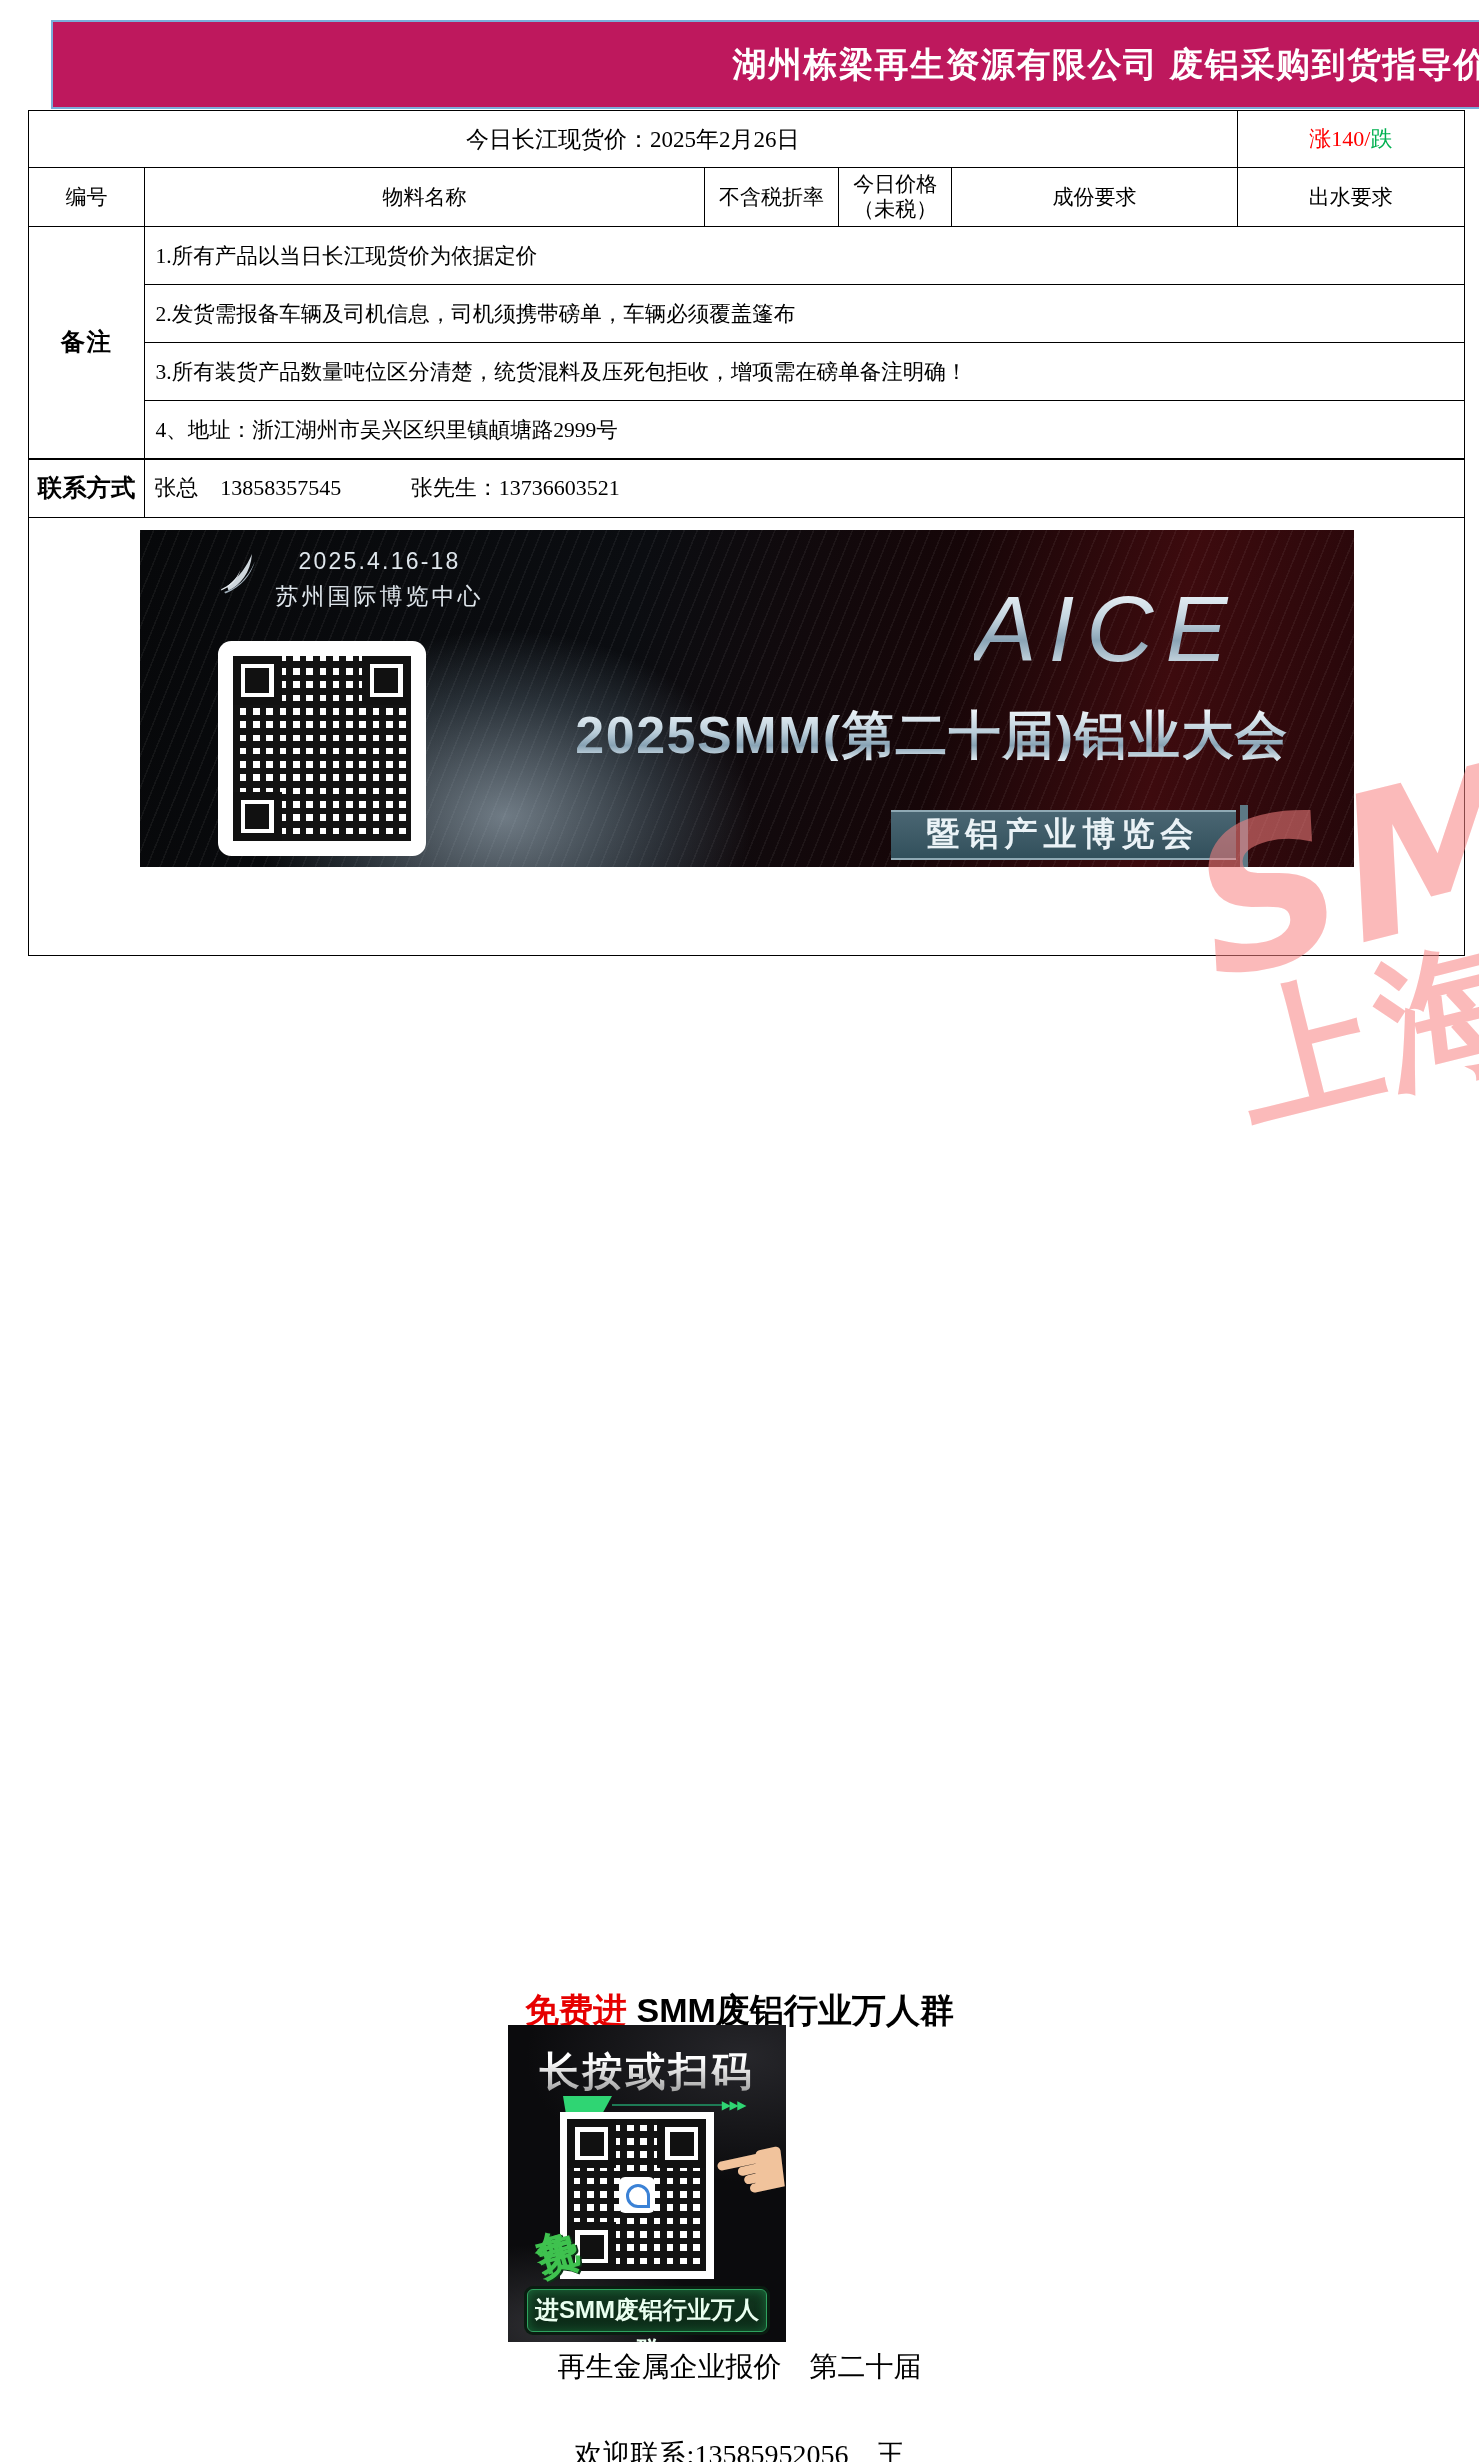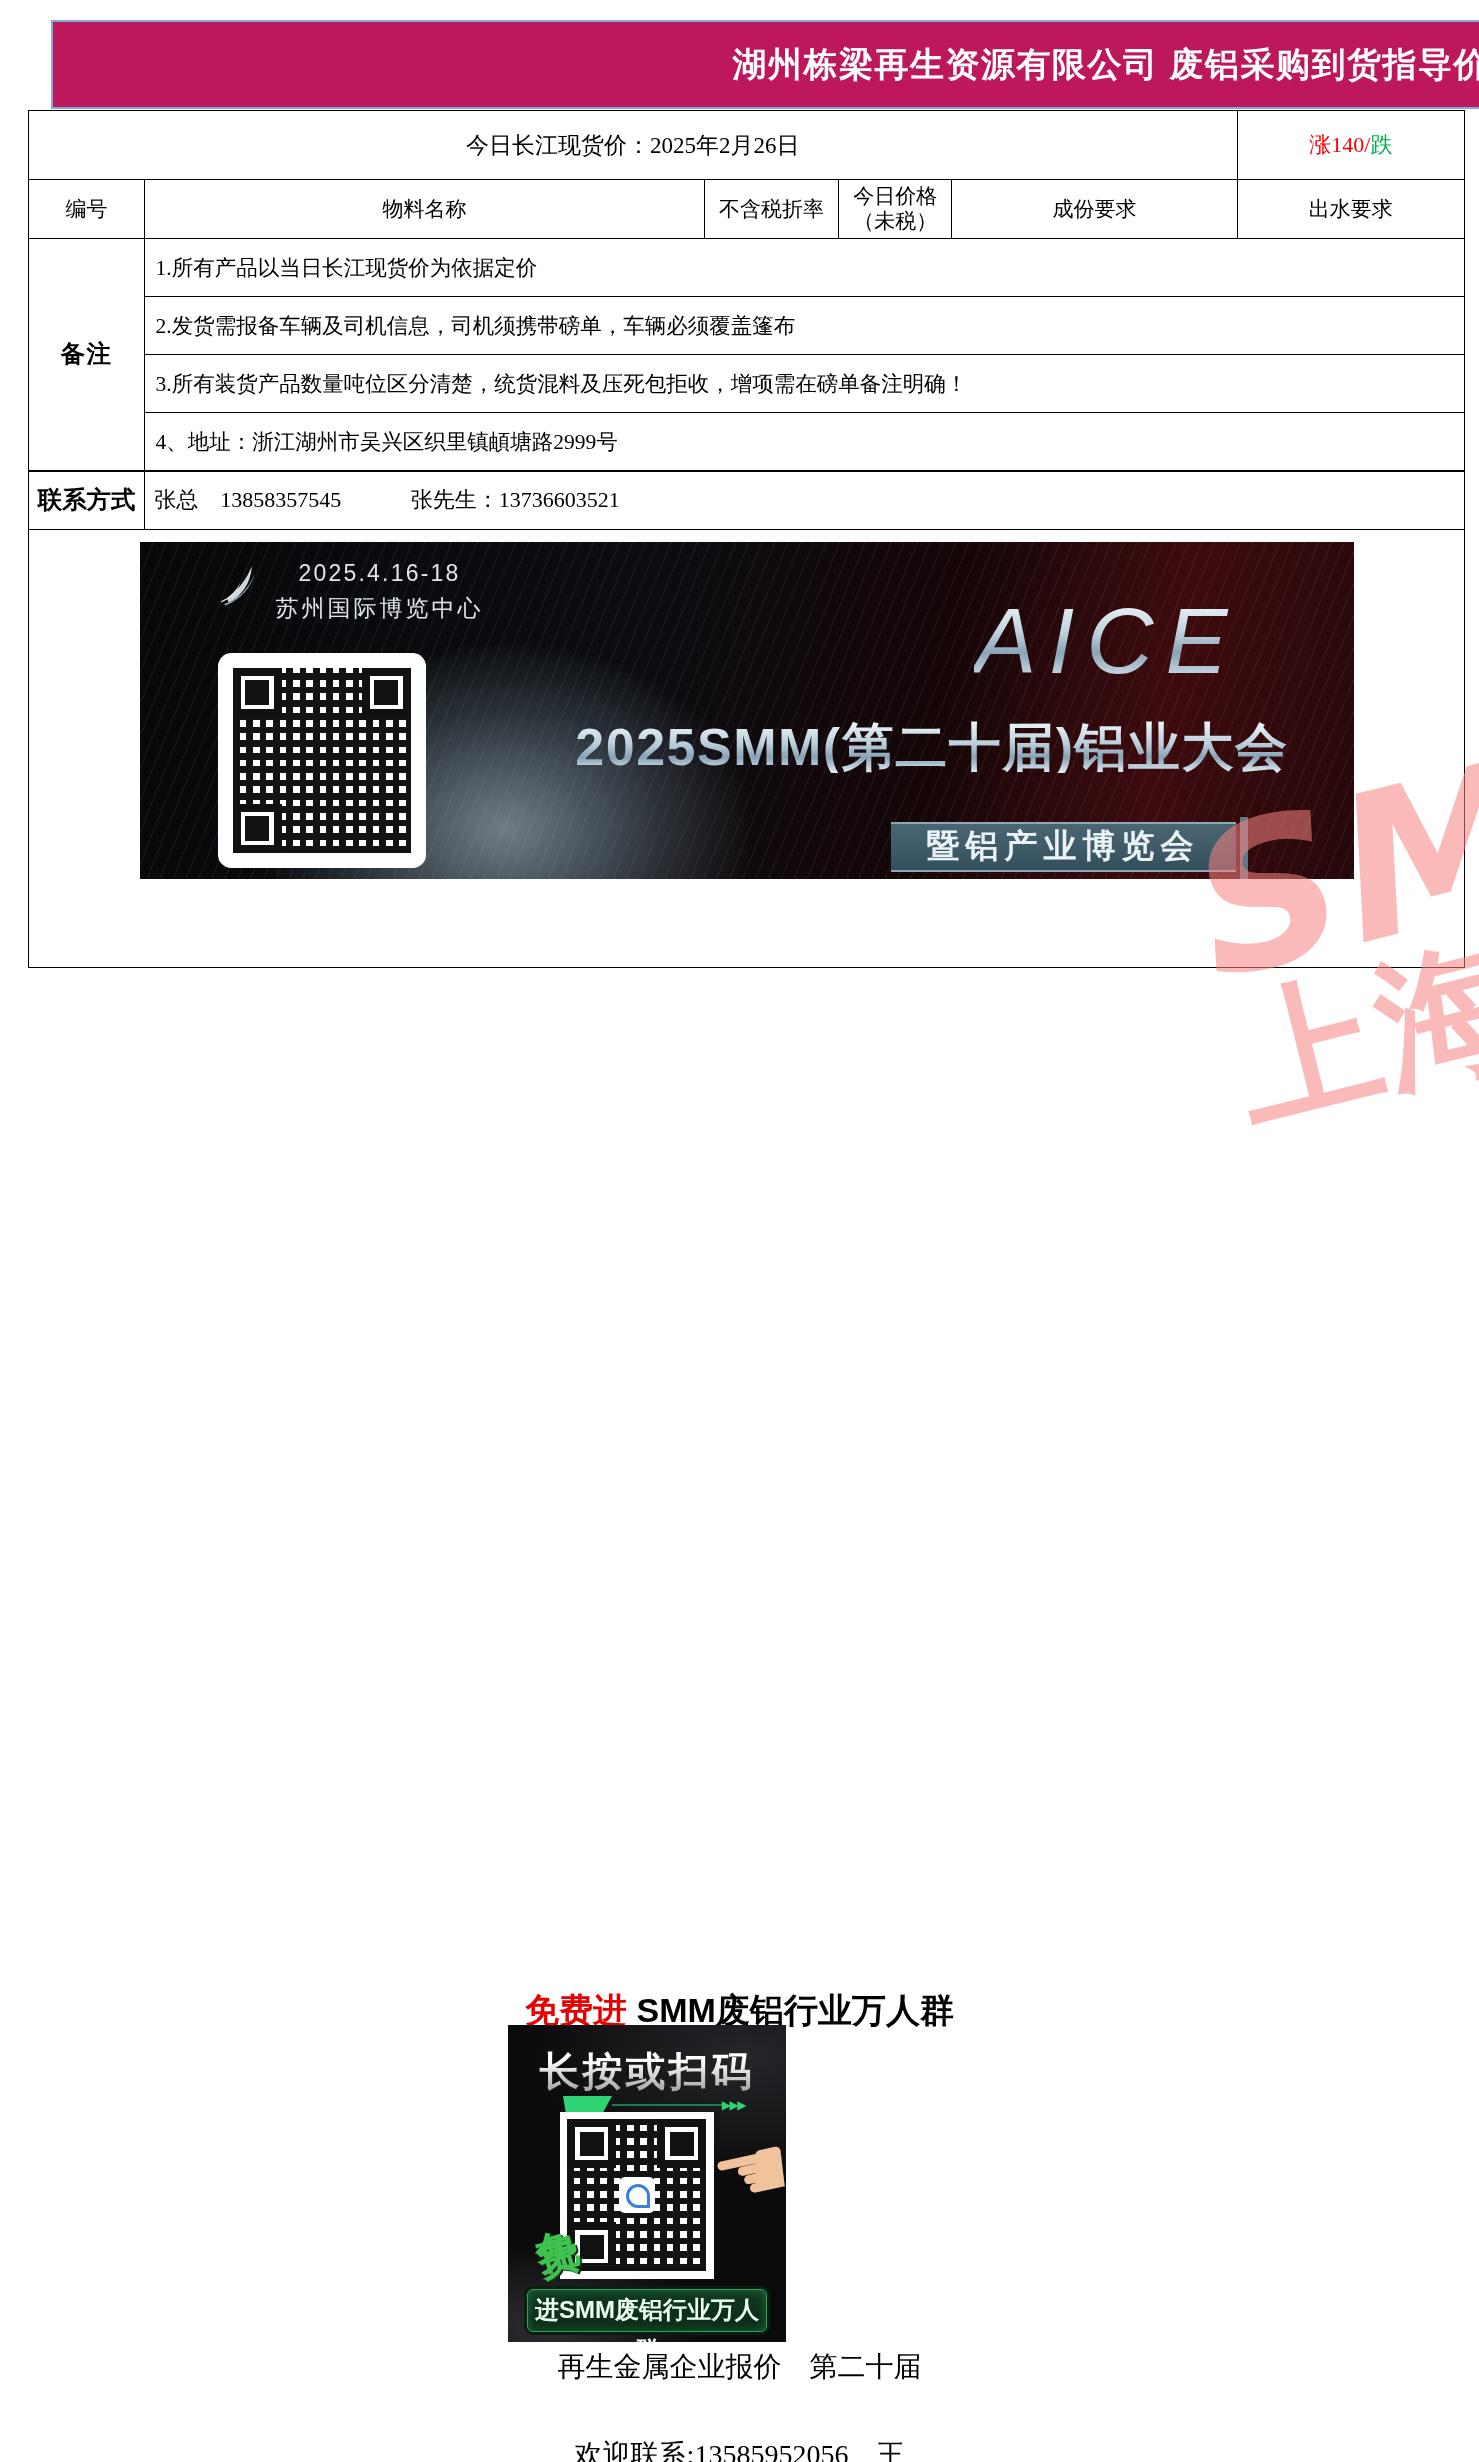--- a/index.html
+++ b/index.html
@@ -12,21 +12,21 @@
            display:flex;align-items:center;justify-content:flex-end;margin-left:24px;}
   .top-bar .ttl{color:#fff;font-family:"Liberation Sans","DejaVu Sans",sans-serif;
                 font-weight:bold;font-size:34px;letter-spacing:1.5px;}
 
   
   table.price-table{position:absolute;left:28px;top:110px;width:1437px;
                     border-collapse:collapse;table-layout:fixed;}
   .price-table td,.price-table th{border:0.7px solid #000;text-align:center;vertical-align:middle;
                     font-weight:normal;padding:0 4.4px;overflow:hidden;}
   .price-table{border:1.5px solid #000;}
-  tr.date-row{height:69px;padding-left:16px;}
+  tr.date-row{height:57px;padding-left:16px;}
   tr.head-row{height:59px;padding-left:33px;}
   tr.note-row{height:58px;}
   tr.contact-row{height:59px;}
   tr.contact-row td{border-top:2.2px solid #000;}
   td.banner-cell{height:437px;border:1.5px solid #000;padding:0;vertical-align:top;}
 
   .date-label{font-size:23px;font-weight:bold;}
   .change-cell{font-size:22px;font-weight:bold;}
   .chg-up{color:#ff0000;}
   .chg-down{color:#00b050;}

